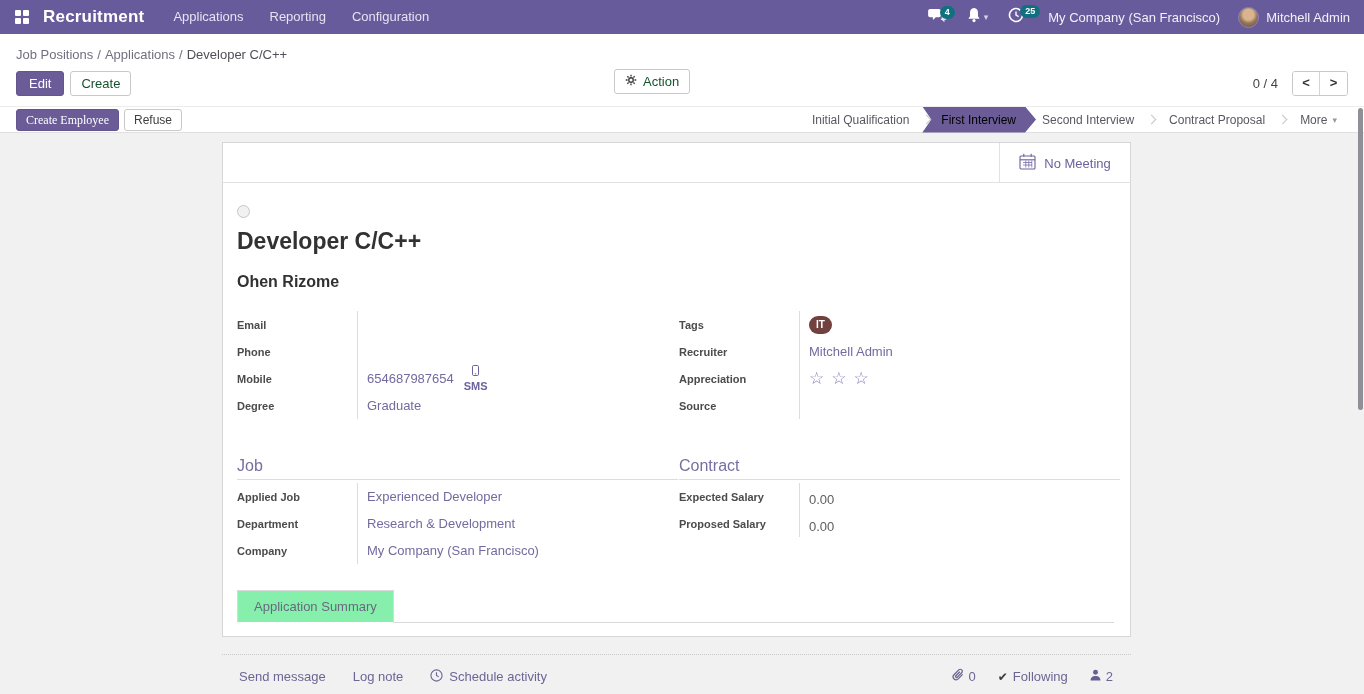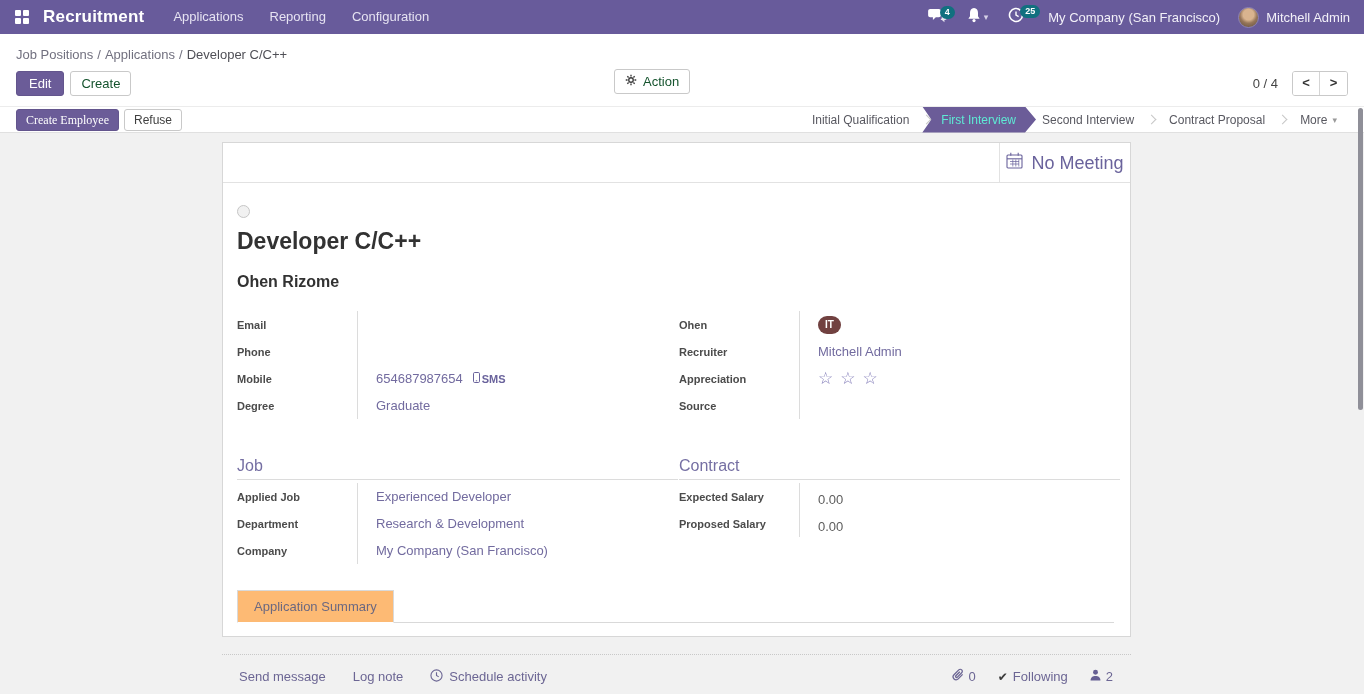--- a/index.html
+++ b/index.html
@@ -41,51 +41,51 @@
   .pager-ctrl { display:flex; border:1px solid #c9c9c9; border-radius:3px; overflow:hidden; }
   .pager-btn { width:27px; height:23px; line-height:21px; text-align:center; font-weight:bold; font-size:13px; color:#333; background:#fff; }
   .pager-btn:first-child { border-right:1px solid #d5d5d5; }
 
   
   .statusbar { background:#fff; border-top:1px solid #ececec; border-bottom:1px solid #e0e0e0; height:27px; display:flex; align-items:center; padding-left:16px; }
   .sb-btn { font-size:12px; line-height:14px; padding:3px 9px; border:1px solid #c9c9c9; border-radius:3px; background:#fff; color:#404040; margin-right:5px; }
   .sb-primary { background:#6b5c98; border-color:#63558d; color:#fff;font-family:Liberation Serif, serif; }
   .stages { margin-left:auto; display:flex; align-items:stretch; height:26px; font-size:12px; color:#585860; padding-right:14px; }
   .stage { display:flex; align-items:center; padding:0 13px; white-space:nowrap; }
-  .stage.active { background:#6b5c98; color:#5eead4; padding:0 20px 0 19px; margin:0 -7px 0 -9px; z-index:1;
+  .stage.active { background:#6b5c98; color:#000000; padding:0 20px 0 19px; margin:0 -7px 0 -9px; z-index:1;
     clip-path:polygon(0 0, calc(100% - 11px) 0, 100% 50%, calc(100% - 11px) 100%, 0 100%, 9px 50%); }
   .stage-sep { width:7px; height:7px; border-top:1px solid #c6c6c6; border-right:1px solid #c6c6c6; transform:rotate(45deg); align-self:center; margin:0 1px; flex:none; }
   .stage-more .caret2 { font-size:9px; color:#9a9a9a; margin-left:5px; }
 
   
   .content { position:relative; height:564px; }
   .sheet { width:909px; margin:9px 0 0 222px; background:#fff; border:1px solid #d7d7d7; height:495px; position:relative; }
   .sheet-header { height:40px; border-bottom:1px solid #e2e2e2; position:relative; }
-  .meeting-btn { position:absolute; right:0; top:0; height:40px; width:131px; border-left:1px solid #e2e2e2; display:flex; align-items:center; justify-content:center; gap:8px; color:#6a639c; font-size:18px; font-weight:500; }
+  .meeting-btn { position:absolute; right:0; top:0; height:40px; width:131px; border-left:1px solid #e2e2e2; display:flex; align-items:center; justify-content:center; gap:8px; color:#6a639c; font-size:13px; font-weight:500; }
   .sheet-body { padding:12px 16px 0 14px; }
   .kanban-circle { width:13px; height:13px; border-radius:50%; border:1px solid #c6c6c6; background:#f1f1f1; margin-top:10px; }
   .rec-title { font-size:23px; font-weight:bold; color:#323232; margin:10px 0 0; }
   .rec-subtitle { font-size:16px; font-weight:bold; color:#323232; margin:18px 0 0; }
 
   .groups { display:flex; margin-top:20px; }
   .group { width:441px; flex:none; }
   .group + .group { margin-left:1px; }
   .o-row { display:flex; min-height:27px; }
   .o-label { width:120px; flex:none; font-weight:bold; font-size:11px; color:#4b4b4b; display:flex; align-items:center; }
-  .o-value { flex:1; border-left:1px solid #dcdcdc; padding-left:18px; font-size:13px; color:#5d5d5d; display:flex; align-items:center; gap:10px; }
+  .o-value { flex:1; border-left:1px solid #dcdcdc; padding-left:9px; font-size:13px; color:#5d5d5d; display:flex; align-items:center; gap:10px; }
   .o-value.offset { align-items:flex-end; padding-bottom:3px; }
   .o-link { color:#726b9f; text-decoration:none; }
-  .sms-link { display:flex; align-items:center; gap:2px; color:#6a639c; font-size:11px; font-weight:bold; }
+  .sms-link { display:flex; align-items:center; gap:2px; color:#6a639c; font-size:11px; font-weight:bold;flex-direction:column; }
   .tag-badge { background:#714140; color:#fff; font-size:10px; font-weight:bold; line-height:1; padding:4px 7px; border-radius:10px; }
   .stars { color:#8781bb; font-size:17px; letter-spacing:5px; line-height:1; }
   .section-title { font-size:16px; color:#756fa3; padding-bottom:4px; border-bottom:1px solid #dcdcdc; margin-top:18px; margin-bottom:3px; }
 
   .notebook { margin-top:26px; }
   .tabs { display:flex; border-bottom:1px solid #d9d9d9; }
-  .tab { padding:8px 16px; font-size:13px; color:#6b6880; background:#fdba74; border:1px solid #d9d9d9; border-bottom:1px solid #fff; margin-bottom:-1px; }
+  .tab { padding:8px 16px; font-size:13px; color:#6b6880; background:#86efac; border:1px solid #d9d9d9; border-bottom:1px solid #fff; margin-bottom:-1px; }
 
   
   .chatter { width:909px; margin:17px 0 8px 222px; border-top:1px dotted #c8c8c8; padding:13px 18px 0 17px; display:flex; align-items:center; font-size:13px; color:#6c6694; }
   .chat-link { margin-right:27px; display:flex; align-items:center; gap:6px; color:#6c6694; }
   .chat-right { margin-left:auto; display:flex; align-items:center; gap:22px; }
   .chat-stat { display:flex; align-items:center; gap:5px; color:#6c6694; }
   .check-glyph { color:#3a3a3a; font-size:12px; }
 
   .scroll-thumb { position:absolute; right:1px; top:108px; width:5px; height:302px; background:#8f8f98; border-radius:3px; }
 </style>
@@ -228,21 +228,21 @@
           </div>
           <div class="o-row">
               <div class="o-label" data-interactable="false">Degree</div>
               <div class="o-value">
                 <a class="o-link" data-interactable="true">Graduate</a>
               </div>
             </div>
         </div>
         <div class="group">
           <div class="o-row">
-              <div class="o-label" data-interactable="false">Ohen</div>
+              <div class="o-label" data-interactable="false">Tags</div>
               <div class="o-value">
                 <span class="tag-badge" data-interactable="false">IT</span>
               </div>
             </div>
           <div class="o-row">
               <div class="o-label" data-interactable="false">Recruiter</div>
               <div class="o-value">
                 <a class="o-link" data-interactable="true">Mitchell Admin</a>
               </div>
             </div>

